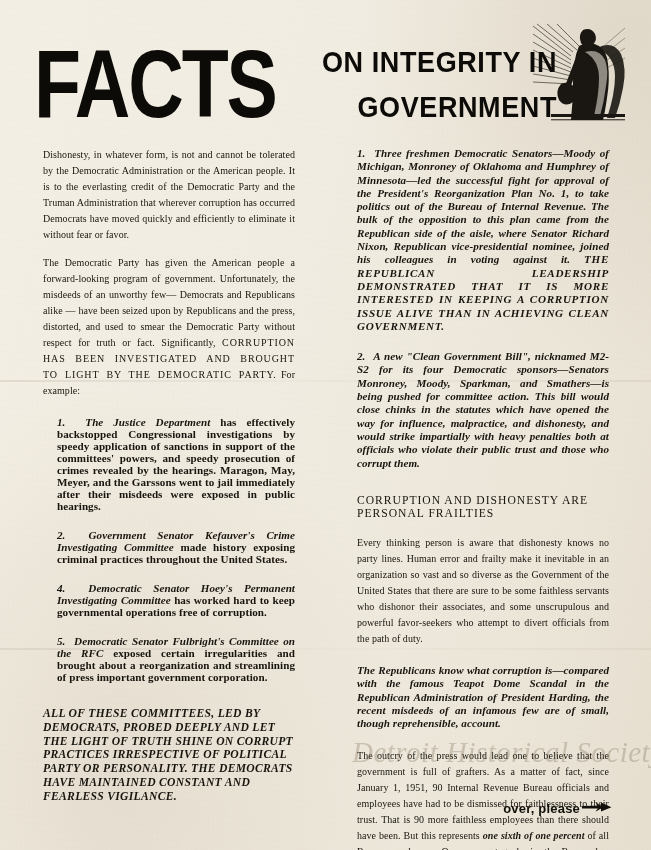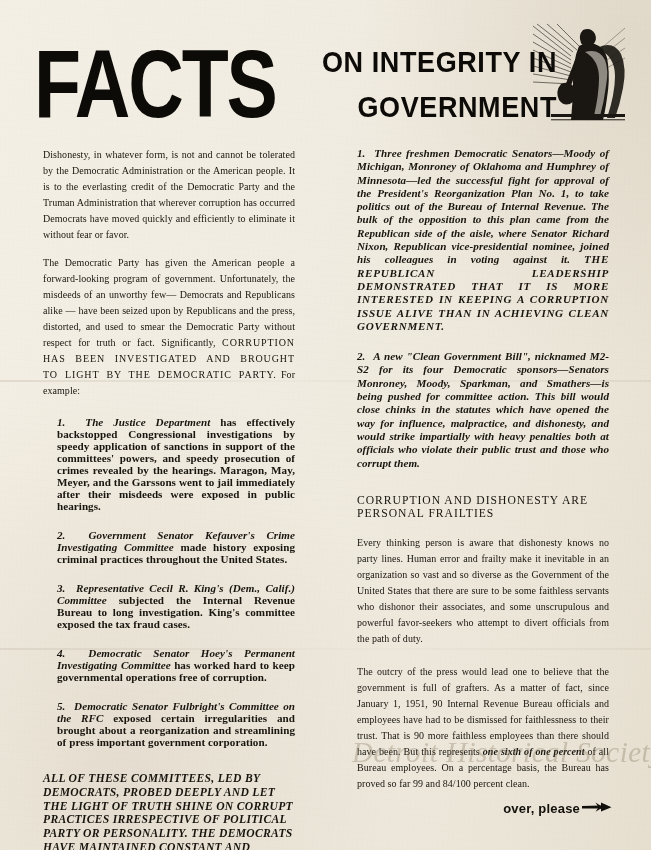--- a/index.html
+++ b/index.html
@@ -247,39 +247,39 @@
     <div class="col left">
 
       <p>Dishonesty, in whatever form, is not and cannot be tolerated by the Democratic Administration or the American people.  It is to the everlasting credit of the Democratic Party and the Truman Administration that wherever corruption has occurred Democrats have moved quickly and efficiently to eliminate it without fear or favor.</p>
 
       <p class="gap"><span>The Democratic Party has given the American people a forward-looking program of government. Unfortunately, the misdeeds of an unworthy few— Democrats and Republicans alike — have been seized upon by Republicans and the press, distorted, and used to smear the Democratic Party without respect for truth or fact.  Significantly, </span><span class="caps">CORRUPTION HAS BEEN INVESTIGATED AND BROUGHT TO LIGHT BY THE DEMOCRATIC PARTY.</span><span>  For example:</span></p>
 
       <p class="numbered gap"><span class="num">1.</span>&nbsp;&nbsp;<i>The Justice Department</i><span> has effectively backstopped Congressional investigations by speedy application of sanctions in support of the committees' powers, and speedy prosecution of crimes revealed by the hearings. Maragon, May, Meyer, and the Garssons went to jail immediately after their misdeeds were exposed in public hearings.</span></p>
 
       <p class="numbered gap"><span class="num">2.</span>&nbsp;&nbsp;<i>Government Senator Kefauver's Crime Investigating Committee</i><span> made history exposing criminal practices throughout the United States.</span></p>
 
-      <p class="numbered gap"><span class="num">3.</span>&nbsp;&nbsp;<i>Representative Cecil R. King's (Dem., Calif.) Committee</i><span> subjected the Internal Revenue Bureau to long investigation. King's committee exposed the tax fraud cases.</span></p>
 
       <p class="numbered gap"><span class="num">4.</span>&nbsp;&nbsp;<i>Democratic Senator Hoey's Permanent Investigating Committee</i><span> has worked hard to keep governmental operations free of corruption.</span></p>
 
       <p class="numbered gap-lg"><span class="num">5.</span>&nbsp;&nbsp;<i>Democratic Senator Fulbright's Committee on the RFC</i><span> exposed certain irregularities and brought about a reorganization and streamlining of press important government corporation.</span></p>
 
       <p class="closing">ALL OF THESE COMMITTEES, LED BY DEMOCRATS, PROBED DEEPLY AND LET THE LIGHT OF TRUTH SHINE ON CORRUPT PRACTICES IRRESPECTIVE OF POLITICAL PARTY OR PERSONALITY. THE DEMOCRATS HAVE MAINTAINED CONSTANT AND FEARLESS VIGILANCE.</p>
     </div>
 
     <div class="col right">
 
       <p class="ital-block gap"><span class="num">1.</span>&nbsp;&nbsp;<span>Three freshmen Democratic Senators—Moody of Michigan, Monroney of Oklahoma and Humphrey of Minnesota—led the successful fight for approval of the President's Reorganization Plan No. 1, to take politics out of the Bureau of Internal Revenue.  The bulk of the opposition to this plan came from the Republican side of the aisle, where Senator Richard Nixon, Republican vice-presidential nominee, joined his colleagues in voting against it.  </span><span class="caps-in">THE REPUBLICAN LEADERSHIP DEMONSTRATED THAT IT IS MORE INTERESTED IN KEEPING A CORRUPTION ISSUE ALIVE THAN IN ACHIEVING CLEAN GOVERNMENT.</span></p>
 
       <p class="ital-block gap-lg"><span class="num">2.</span>&nbsp;&nbsp;<span>A new "Clean Government Bill", nicknamed M2-S2 for its four Democratic sponsors—Senators Monroney, Moody, Sparkman, and Smathers—is being pushed for committee action.  This bill would close chinks in the statutes which have opened the way for influence, malpractice, and dishonesty, and would strike impartially with heavy penalties both at officials who violate their public trust and those who corrupt them.</span></p>
 
       <p class="section-head">CORRUPTION AND DISHONESTY ARE PERSONAL FRAILTIES</p>
 
       <p class="gap">Every thinking person is aware that dishonesty knows no party lines.  Human error and frailty make it inevitable in an organization so vast and so diverse as the Government of the United States that there are sure to be some faithless servants who dishonor their associates, and some unscrupulous and powerful favor-seekers who attempt to divert officials from the path of duty.</p>
 
+      <p class="ital-block gap">The Republicans know what corruption is—compared with the famous Teapot Dome Scandal in the Republican Administration of President Harding, the recent misdeeds of an infamous few are of small, though reprehensible, account.</p>
 
       <p><span>The outcry of the press would lead one to believe that the government is full of grafters.  As a matter of fact, since January 1, 1951, 90 Internal Revenue Bureau officials and employees have had to be dismissed for faithlessness to their trust.  That is 90 more faithless employees than there should have been.  But this represents </span><b><i>one sixth of one percent</i></b><span> of all Bureau employees.  On a percentage basis, the Bureau has proved so far 99 and 84/100 percent clean.</span></p>
     </div>
 
     <div class="clear"></div>
   </div>
 
   <div class="watermark">Detroit Historical Society</div>
 
   <div class="footer">

